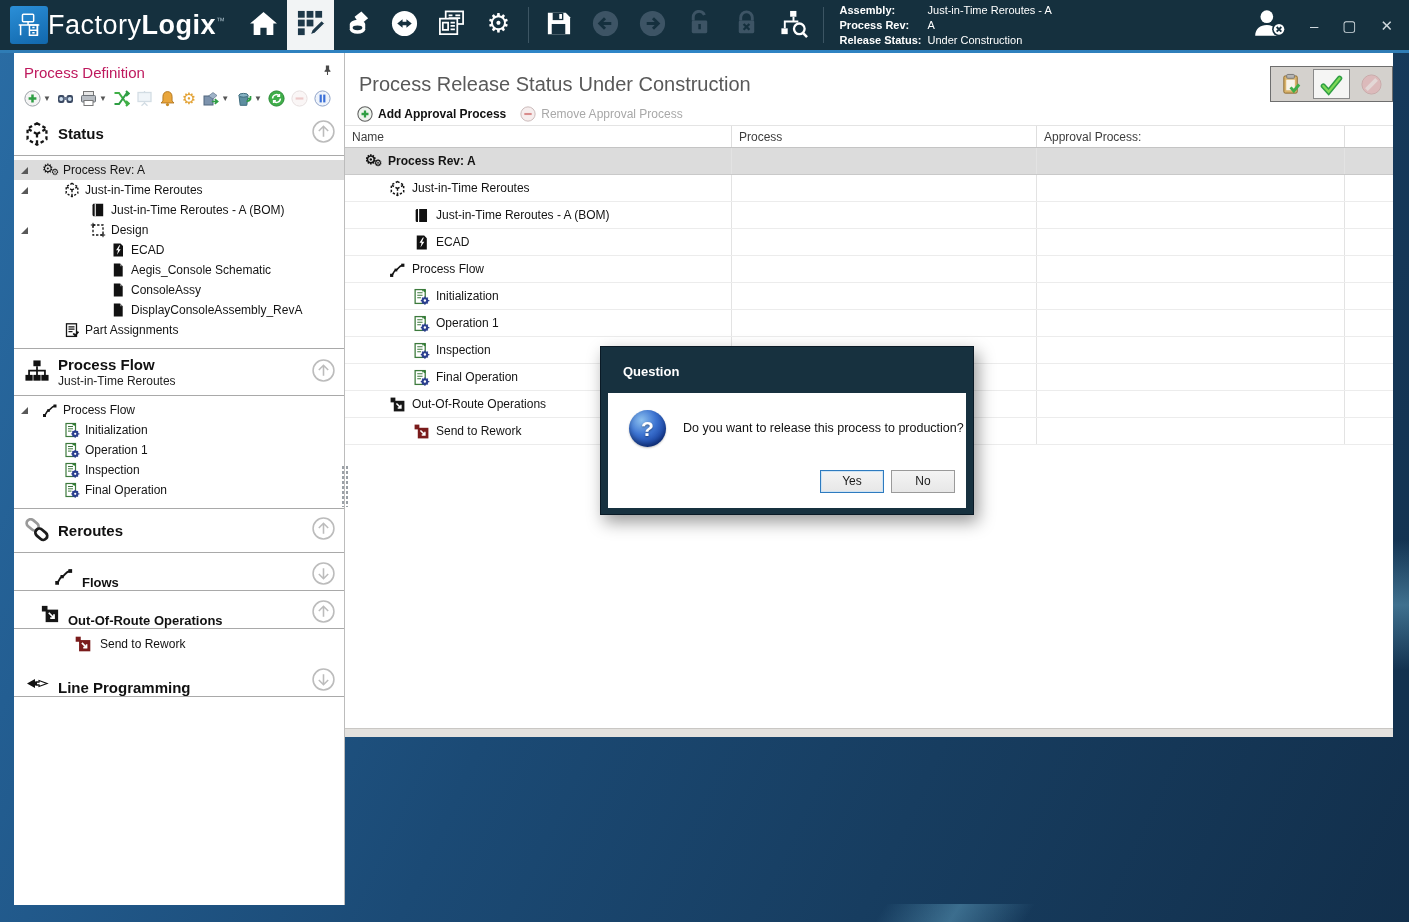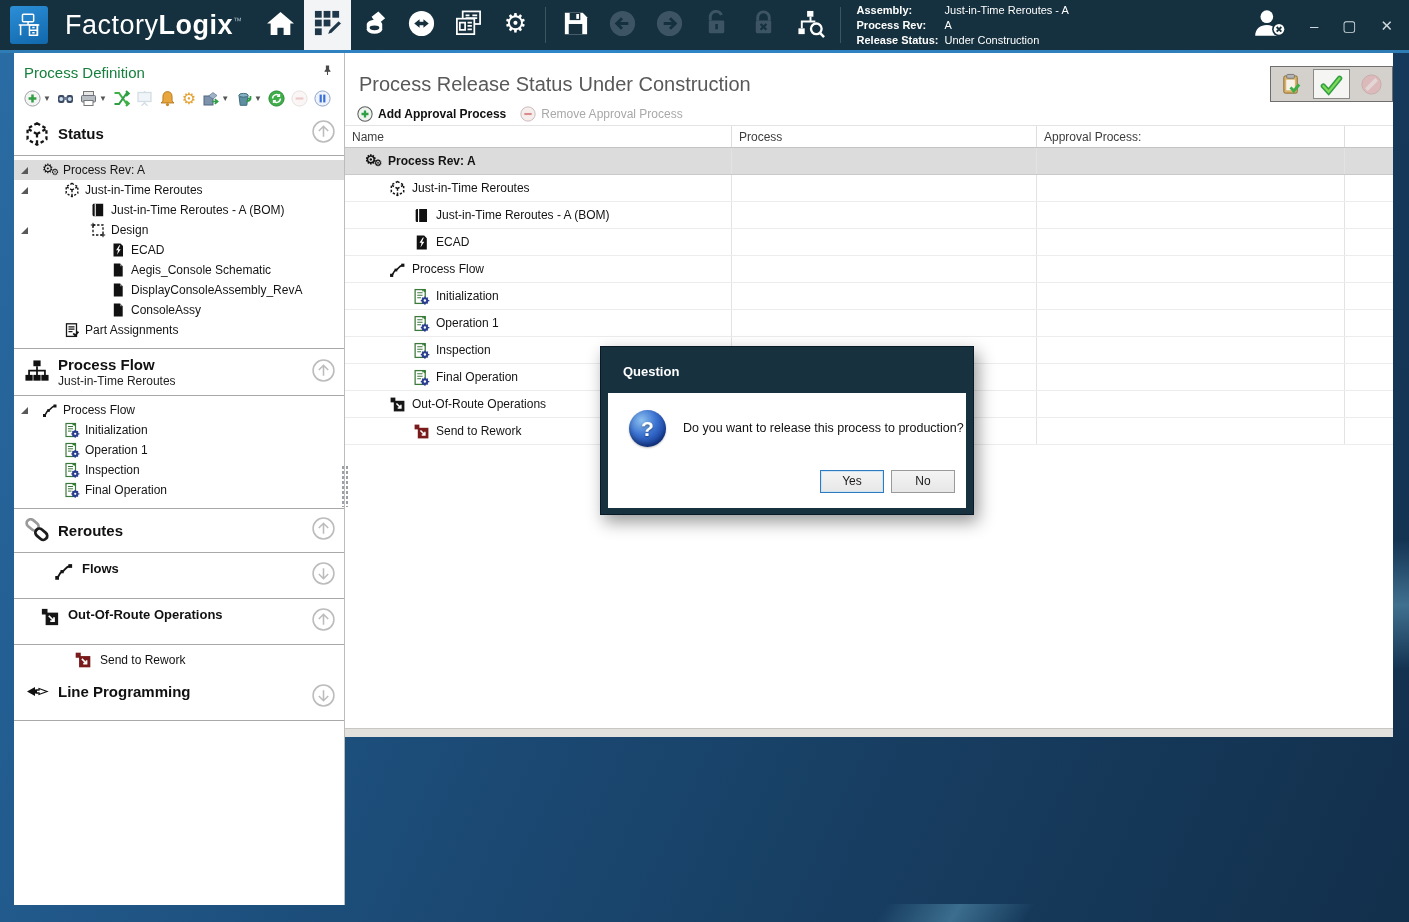--- a/index.html
+++ b/index.html
@@ -13,21 +13,21 @@
     background:linear-gradient(90deg,transparent,rgba(130,205,235,.35),transparent); transform:skewX(-32deg); }
 
   
   #titlebar { position:absolute; left:0; top:0; width:1409px; height:50px;
     background:#15303E; display:flex; align-items:center; z-index:5; }
   #accentline { position:absolute; left:0; top:50px; width:1409px; height:3px;
     background:linear-gradient(90deg,#2f7cb5,#2e86c8 40%,#2f7cb5); z-index:5; }
   .brand { display:flex; align-items:center; margin-left:10px; }
   .brand-logo { width:38px; height:38px; border-radius:3px;
     background:linear-gradient(160deg,#2b8fd8,#1167ab); display:flex; align-items:center; justify-content:center; }
-  .brand-text { color:#fff; font-size:27px; margin-left:17px; letter-spacing:.5px; white-space:nowrap; }
+  .brand-text { color:#fff; font-size:27px; margin-left:0; letter-spacing:.5px; white-space:nowrap; }
   .brand-text .bt1 { font-weight:400; } .brand-text .bt2 { font-weight:700; }
   .brand-text sup { font-size:9px; color:#9fb4bf; }
   #titlebar-nav { display:flex; align-items:center; height:50px; margin-left:14px; }
   .tb-btn { width:47px; height:50px; display:flex; align-items:center; justify-content:center; cursor:default; }
   .tb-btn svg { width:29px; height:29px; }
   .tb-btn.sel { background:#f2f4f5; }
   .tb-sep { width:1px; height:36px; background:#3c5563; margin:0 6px; }
   .info-block { margin-left:10px; color:#fff; font-size:11px; line-height:15px; white-space:nowrap; }
   .info-row { display:flex; }
   .info-row b { width:88px; font-weight:700; }
@@ -38,37 +38,37 @@
   .win-btns span { cursor:default; line-height:1; }
 
   
   #sidebar { position:absolute; left:14px; top:53px; width:331px; height:852px;
     background:#fff; border-right:1px solid #bcbcbc; z-index:2; overflow:hidden; }
   #main { position:absolute; left:345px; top:53px; width:1048px; height:684px;
     background:#fff; z-index:1; }
 
   
   .sb-title-row { display:flex; align-items:center; padding:10px 10px 2px 10px; }
-  .sb-title { font-size:15px; color:#15803d; flex:1; }
+  .sb-title { font-size:15px; color:#be185d; flex:1; }
   .pin svg { width:13px; height:14px; }
   #sb-toolbar { display:flex; align-items:center; padding:6px 4px 4px 8px; gap:2px; }
   .mini-btn { display:flex; align-items:center; padding:1px 2px; }
   .mini-btn svg { width:17px; height:17px; }
   .mini-gear-glyph { font-size:16px; color:#e3a336; line-height:17px; }
   .caret { font-size:8px; color:#555; margin-left:2px; }
   .dim { opacity:.45; }
 
   .sec-hdr { display:flex; align-items:center; padding:7px 8px 7px 8px;
     border-bottom:1px solid #a9a9a9; }
   .sec-hdr .sec-ic { width:30px; display:flex; justify-content:center; }
   .sec-hdr .sec-ic svg { width:26px; height:26px; }
   .sec-label { font-size:15px; font-weight:700; color:#111; margin-left:6px; flex:1; }
   .sec-label .sub { display:block; font-weight:400; font-size:12px; color:#222; margin-top:1px; }
   .circle-btn svg { width:25px; height:25px; }
-  .sub-hdr { display:flex; align-items:flex-start; padding:8px 8px 8px 40px; border-bottom:1px solid #a9a9a9; }
+  .sub-hdr { display:flex; align-items:flex-end; padding:8px 8px 0 40px; border-bottom:1px solid #a9a9a9; }
   .sub-hdr.indent2 { padding-left:26px; }
   .sub-hdr .sec-ic svg { width:20px; height:20px; }
   .sub-label { font-size:13px; font-weight:700; color:#111; margin-left:8px; flex:1; }
   .plain-row { display:flex; align-items:center; padding:6px 8px 6px 60px; }
   .plain-row svg { width:18px; height:18px; }
   .plain-label { font-size:12px; color:#111; margin-left:8px; }
 
   .tree { padding:4px 0 8px 0; }
   .tree-row { position:relative; height:20px; display:flex; align-items:center; font-size:12px; color:#141414; }
   .tree-row.selected { background:#dcdcdc; }
@@ -462,30 +462,30 @@
         </span>
         <span class="tree-label" style="left:117px">Aegis_Console Schematic</span>
       </div>
       <div class="tree-row">
         <span class="tree-ic" style="left:96px">
           <span style="display:block;width:100%;height:100%"><svg viewBox="0 0 16 16">
               <path d="M3.8 1.5h6.2l2.7 2.7v10.3H3.8z" fill="#111"></path>
               <path d="M10 1.5l2.7 2.7H10z" fill="#777"></path>
             </svg></span>
         </span>
-        <span class="tree-label" style="left:117px">DisplayConsoleAssembly_RevA</span>
+        <span class="tree-label" style="left:117px">ConsoleAssy</span>
       </div>
       <div class="tree-row">
         <span class="tree-ic" style="left:96px">
           <span style="display:block;width:100%;height:100%"><svg viewBox="0 0 16 16">
               <path d="M3.8 1.5h6.2l2.7 2.7v10.3H3.8z" fill="#111"></path>
               <path d="M10 1.5l2.7 2.7H10z" fill="#777"></path>
             </svg></span>
         </span>
-        <span class="tree-label" style="left:117px">ConsoleAssy</span>
+        <span class="tree-label" style="left:117px">DisplayConsoleAssembly_RevA</span>
       </div>
       <div class="tree-row">
         <span class="tree-ic" style="left:50px">
           <span style="display:block;width:100%;height:100%"><svg viewBox="0 0 16 16" fill="none" stroke="#151515" stroke-width="1.3">
               <rect x="2.5" y="1.8" width="10" height="12.6" fill="#fff"></rect>
               <path d="M4.5 4.8h6M4.5 7.2h6M4.5 9.6h4"></path>
               <path d="M9.3 11.4l1.9 2.1 3.2-3.8" stroke-width="1.8"></path>
             </svg></span>
         </span>
         <span class="tree-label" style="left:71px">Part Assignments</span>

